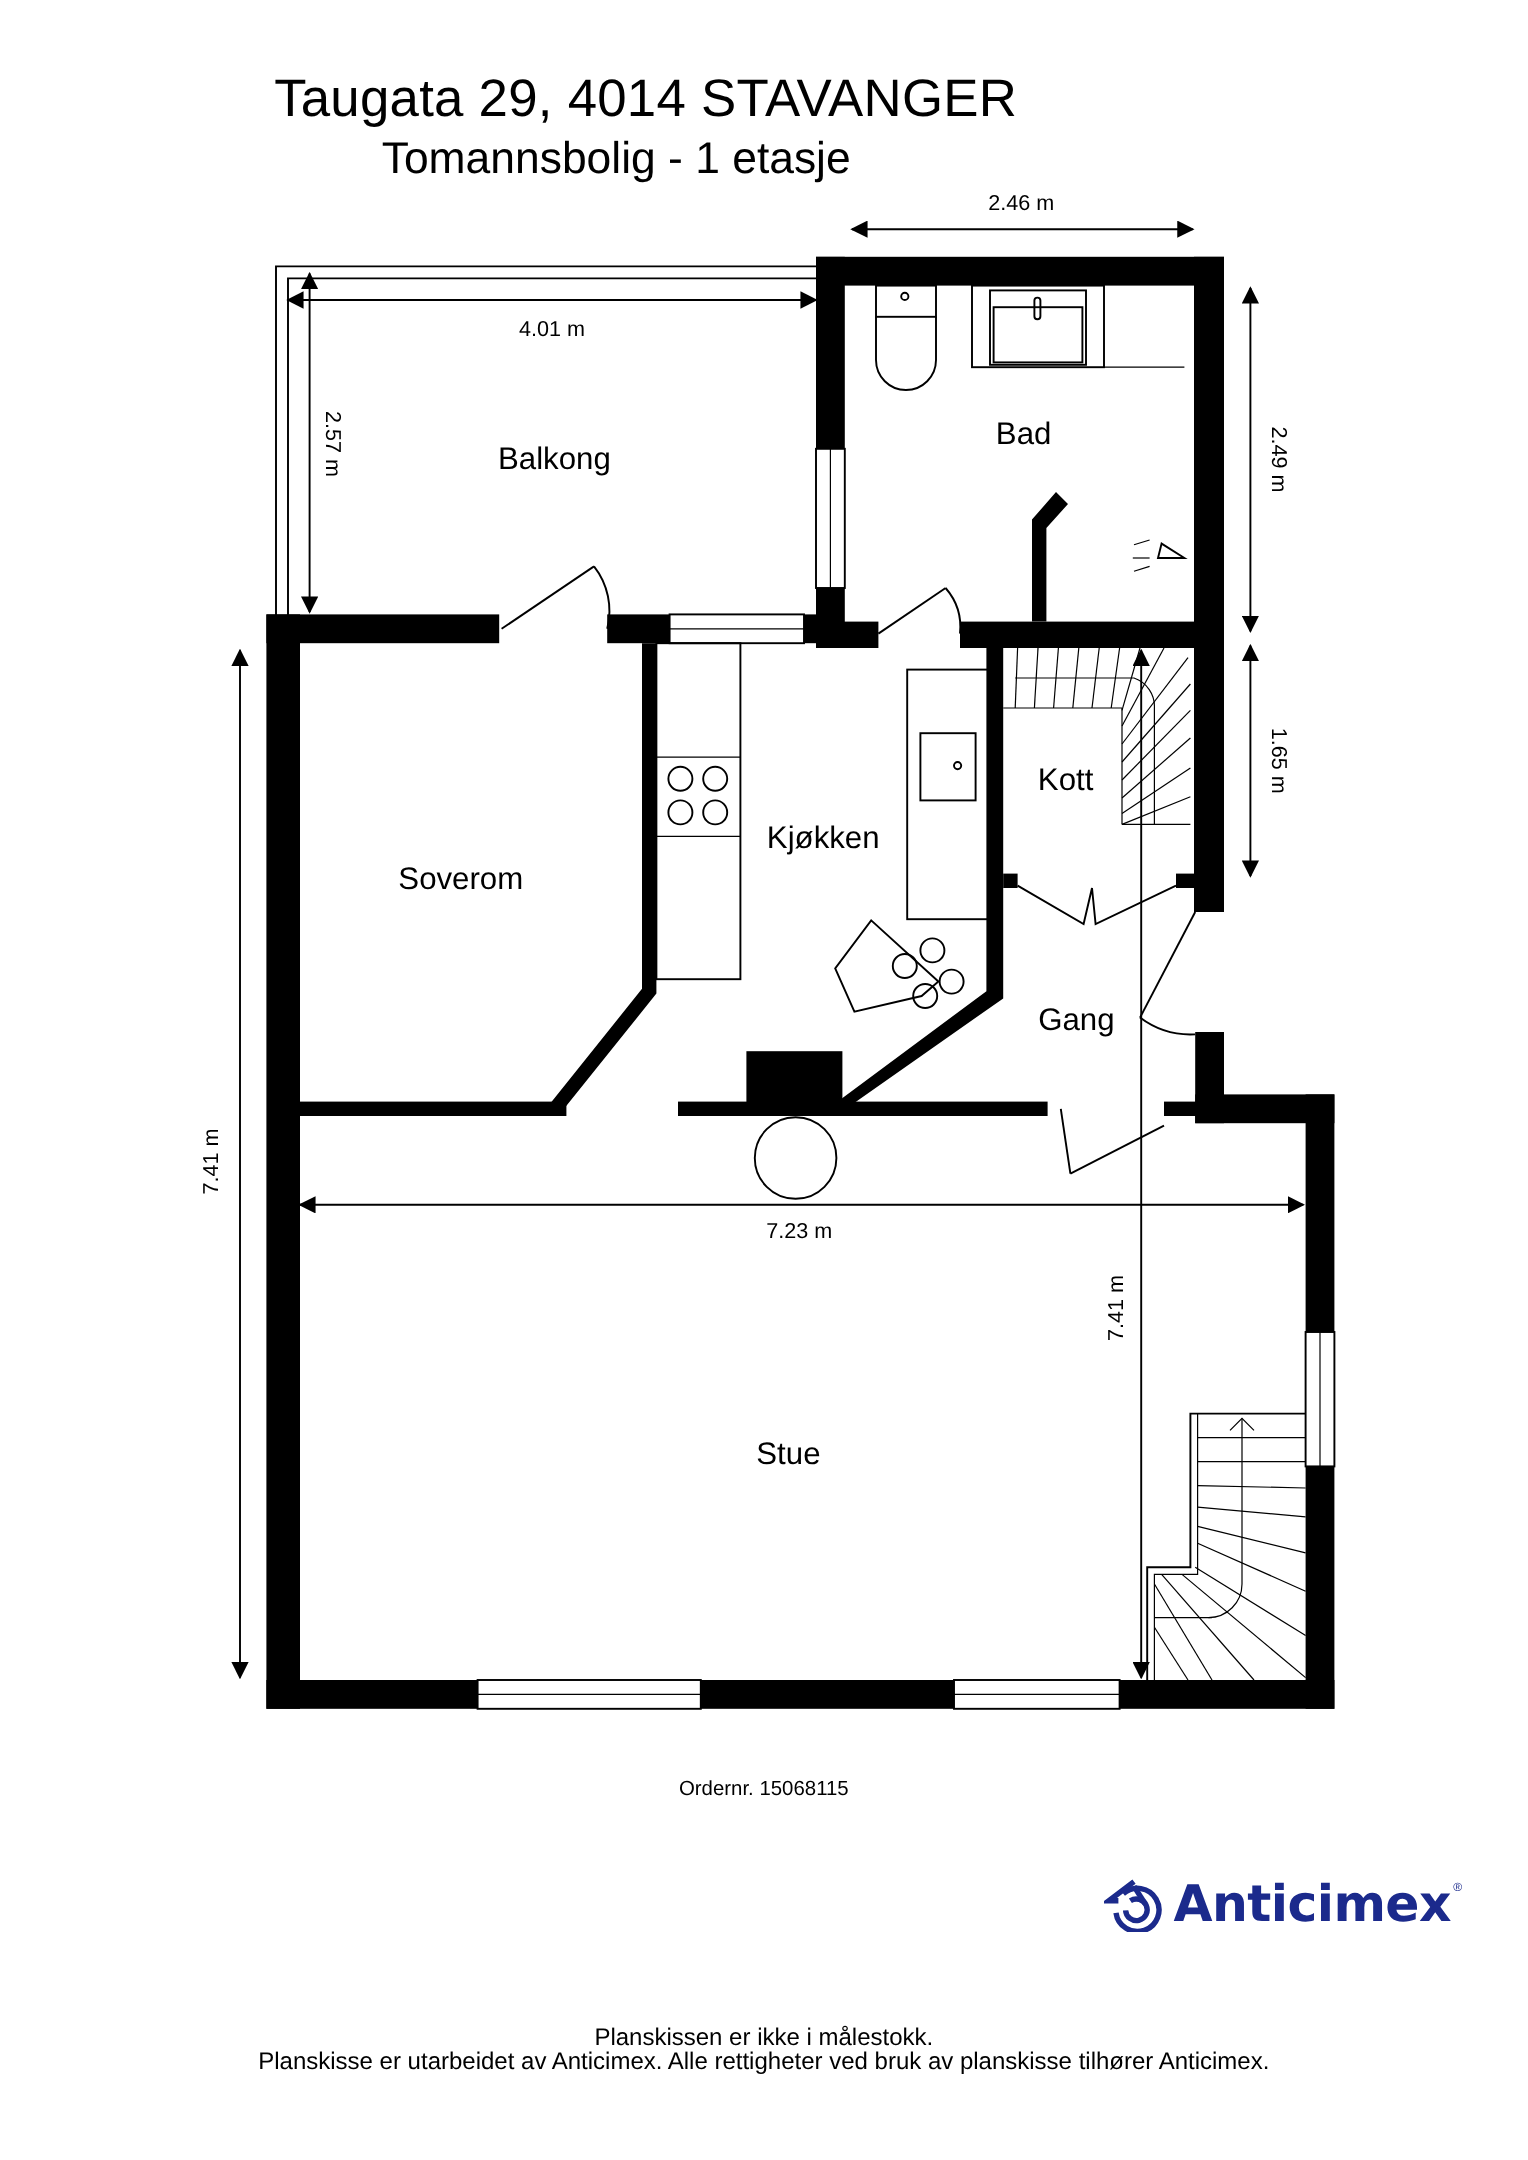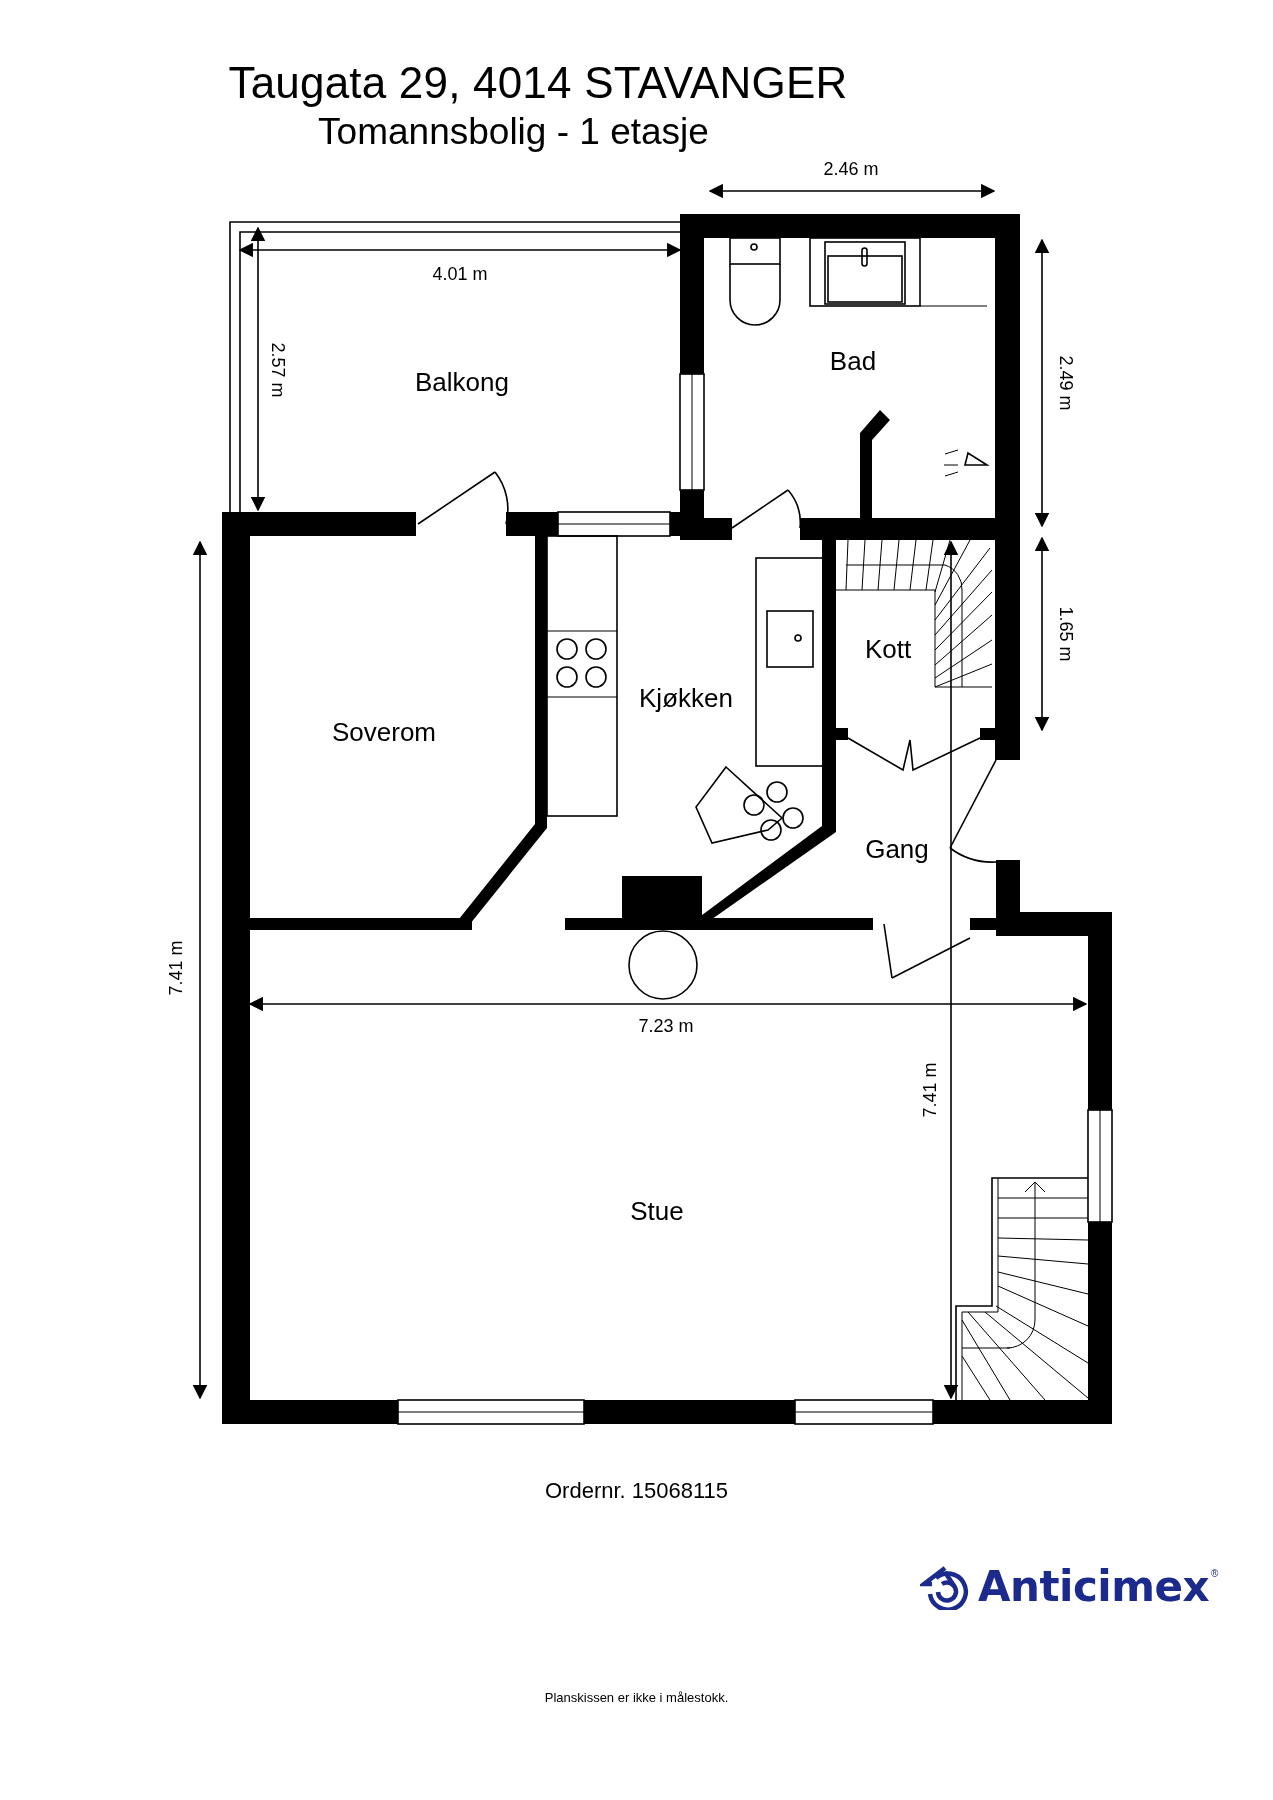--- a/index.html
+++ b/index.html
@@ -10,27 +10,27 @@
   .subtitle { position: absolute; left: 0; width: 1027px; text-align: center; top: 110px;
               font-size: 37px; line-height: 44px; }
   svg.plan { position: absolute; left: 0; top: 0; }
   .wall { fill: #000; }
   .thin { stroke: #000; stroke-width: 1.6; fill: none; }
   .thinw { stroke: #000; stroke-width: 1.6; fill: #fff; }
   .hair { stroke: #000; stroke-width: 1; fill: none; }
   .room-label { font-family: "Liberation Sans", sans-serif; font-size: 26px; fill: #000; }
   .dim-label { font-family: "Liberation Sans", sans-serif; font-size: 18px; fill: #000; }
   .order { position: absolute; left: 0; width: 1273px; text-align: center; top: 1476px;
-           font-size: 22px; line-height: 30px; }
+           font-size: 17px; line-height: 30px; }
   .logo { position: absolute; left: 920px; top: 1562px; height: 50px; display: flex; align-items: center; text-align: right; }
   .logo-text { font-family: "DejaVu Sans", sans-serif; font-weight: bold; font-size: 42px;
                color: #1b2a8c; letter-spacing: -0.5px; margin-left: 8px; line-height: 50px; }
   .logo-reg { font-size: 10px; color: #1b2a8c; vertical-align: top; position: relative; top: -14px; margin-left: 2px; }
   .footer { position: absolute; left: 0; width: 1273px; text-align: center; top: 1688px;
-            font-size: 13px; line-height: 20px; }
+            font-size: 20px; line-height: 20px; }
   .footer div { white-space: nowrap; }
 </style>
 </head>
 <body>
 
 <div class="title">Taugata 29, 4014 STAVANGER</div>
 <div class="subtitle">Tomannsbolig  - 1 etasje</div>
 
 <svg class="plan" width="1273" height="1800" viewBox="0 0 1273 1800" xmlns="http://www.w3.org/2000/svg">
   <defs>
@@ -266,13 +266,14 @@
       <path d="M22,20 A9,9 0 1 1 18,28"></path>
       <path d="M25,8 L34,22"></path>
     </g>
   </svg>
   <span class="logo-text">Anticimex</span>
   <span class="logo-reg">®</span>
 </div>
 
 <div class="footer">
   <div>Planskissen er ikke i målestokk.</div>
+  <div>Planskisse er utarbeidet av Anticimex. Alle rettigheter ved bruk av planskisse tilhører Anticimex.</div>
 </div>
 
 </body></html>

